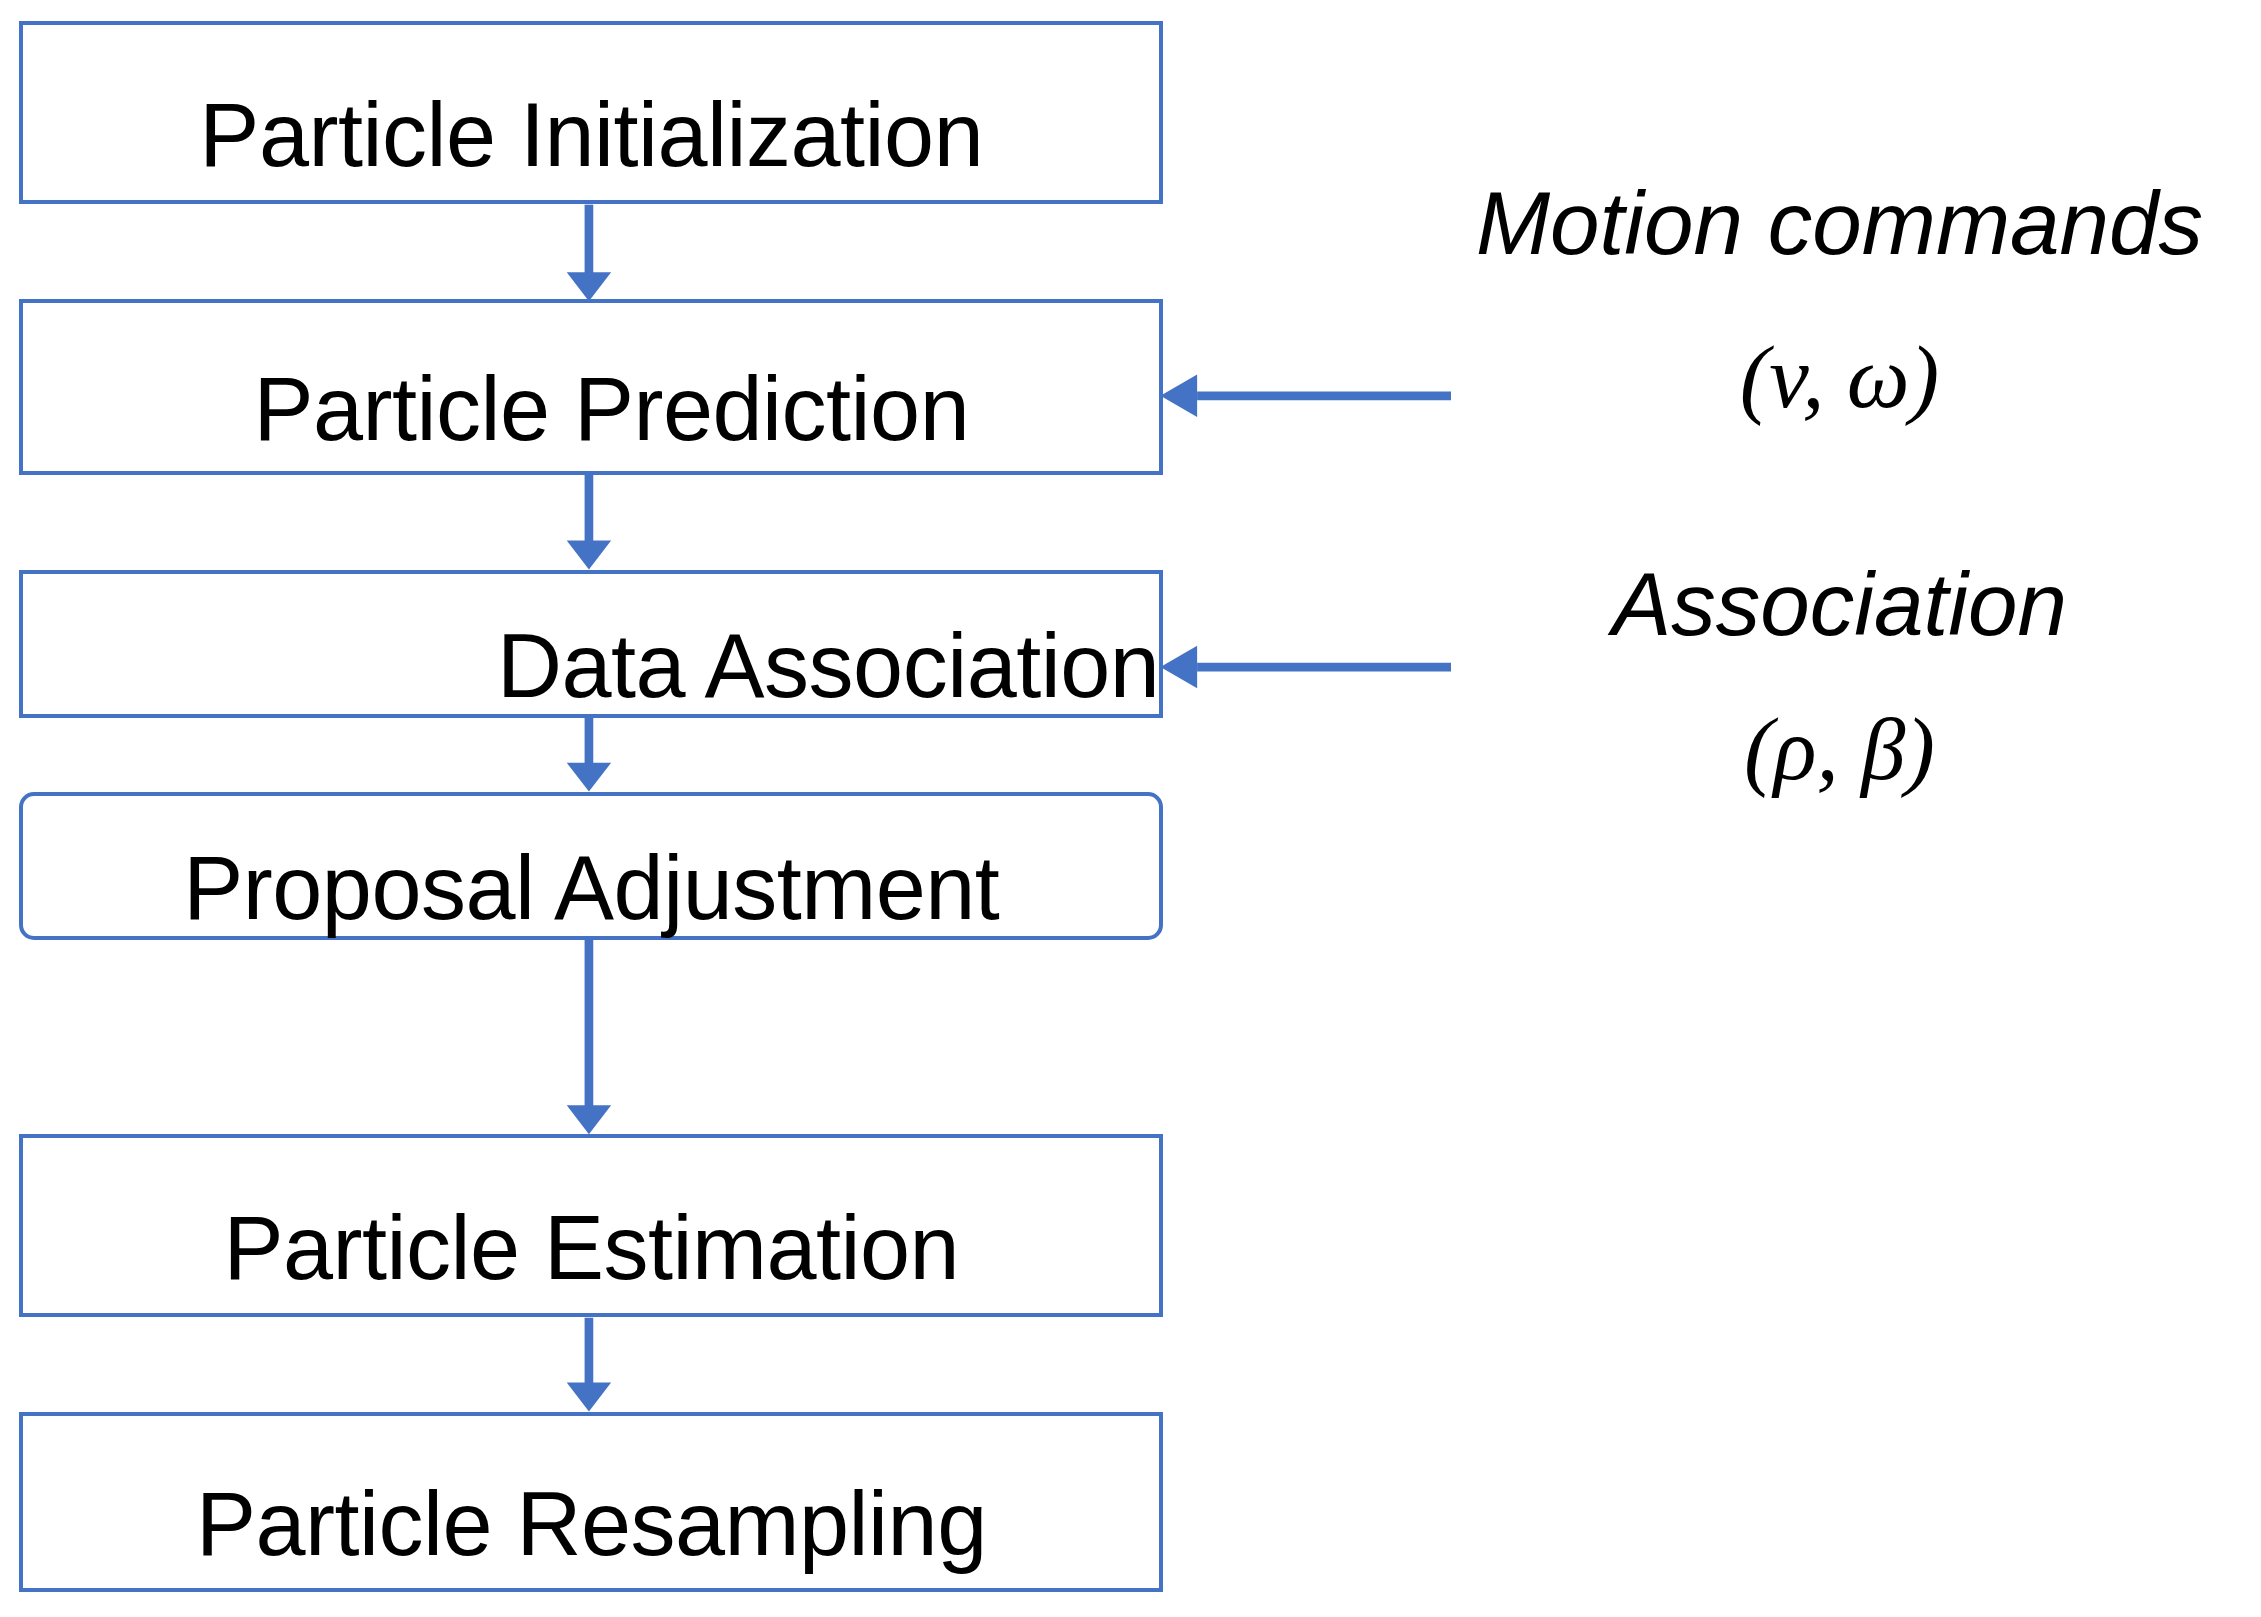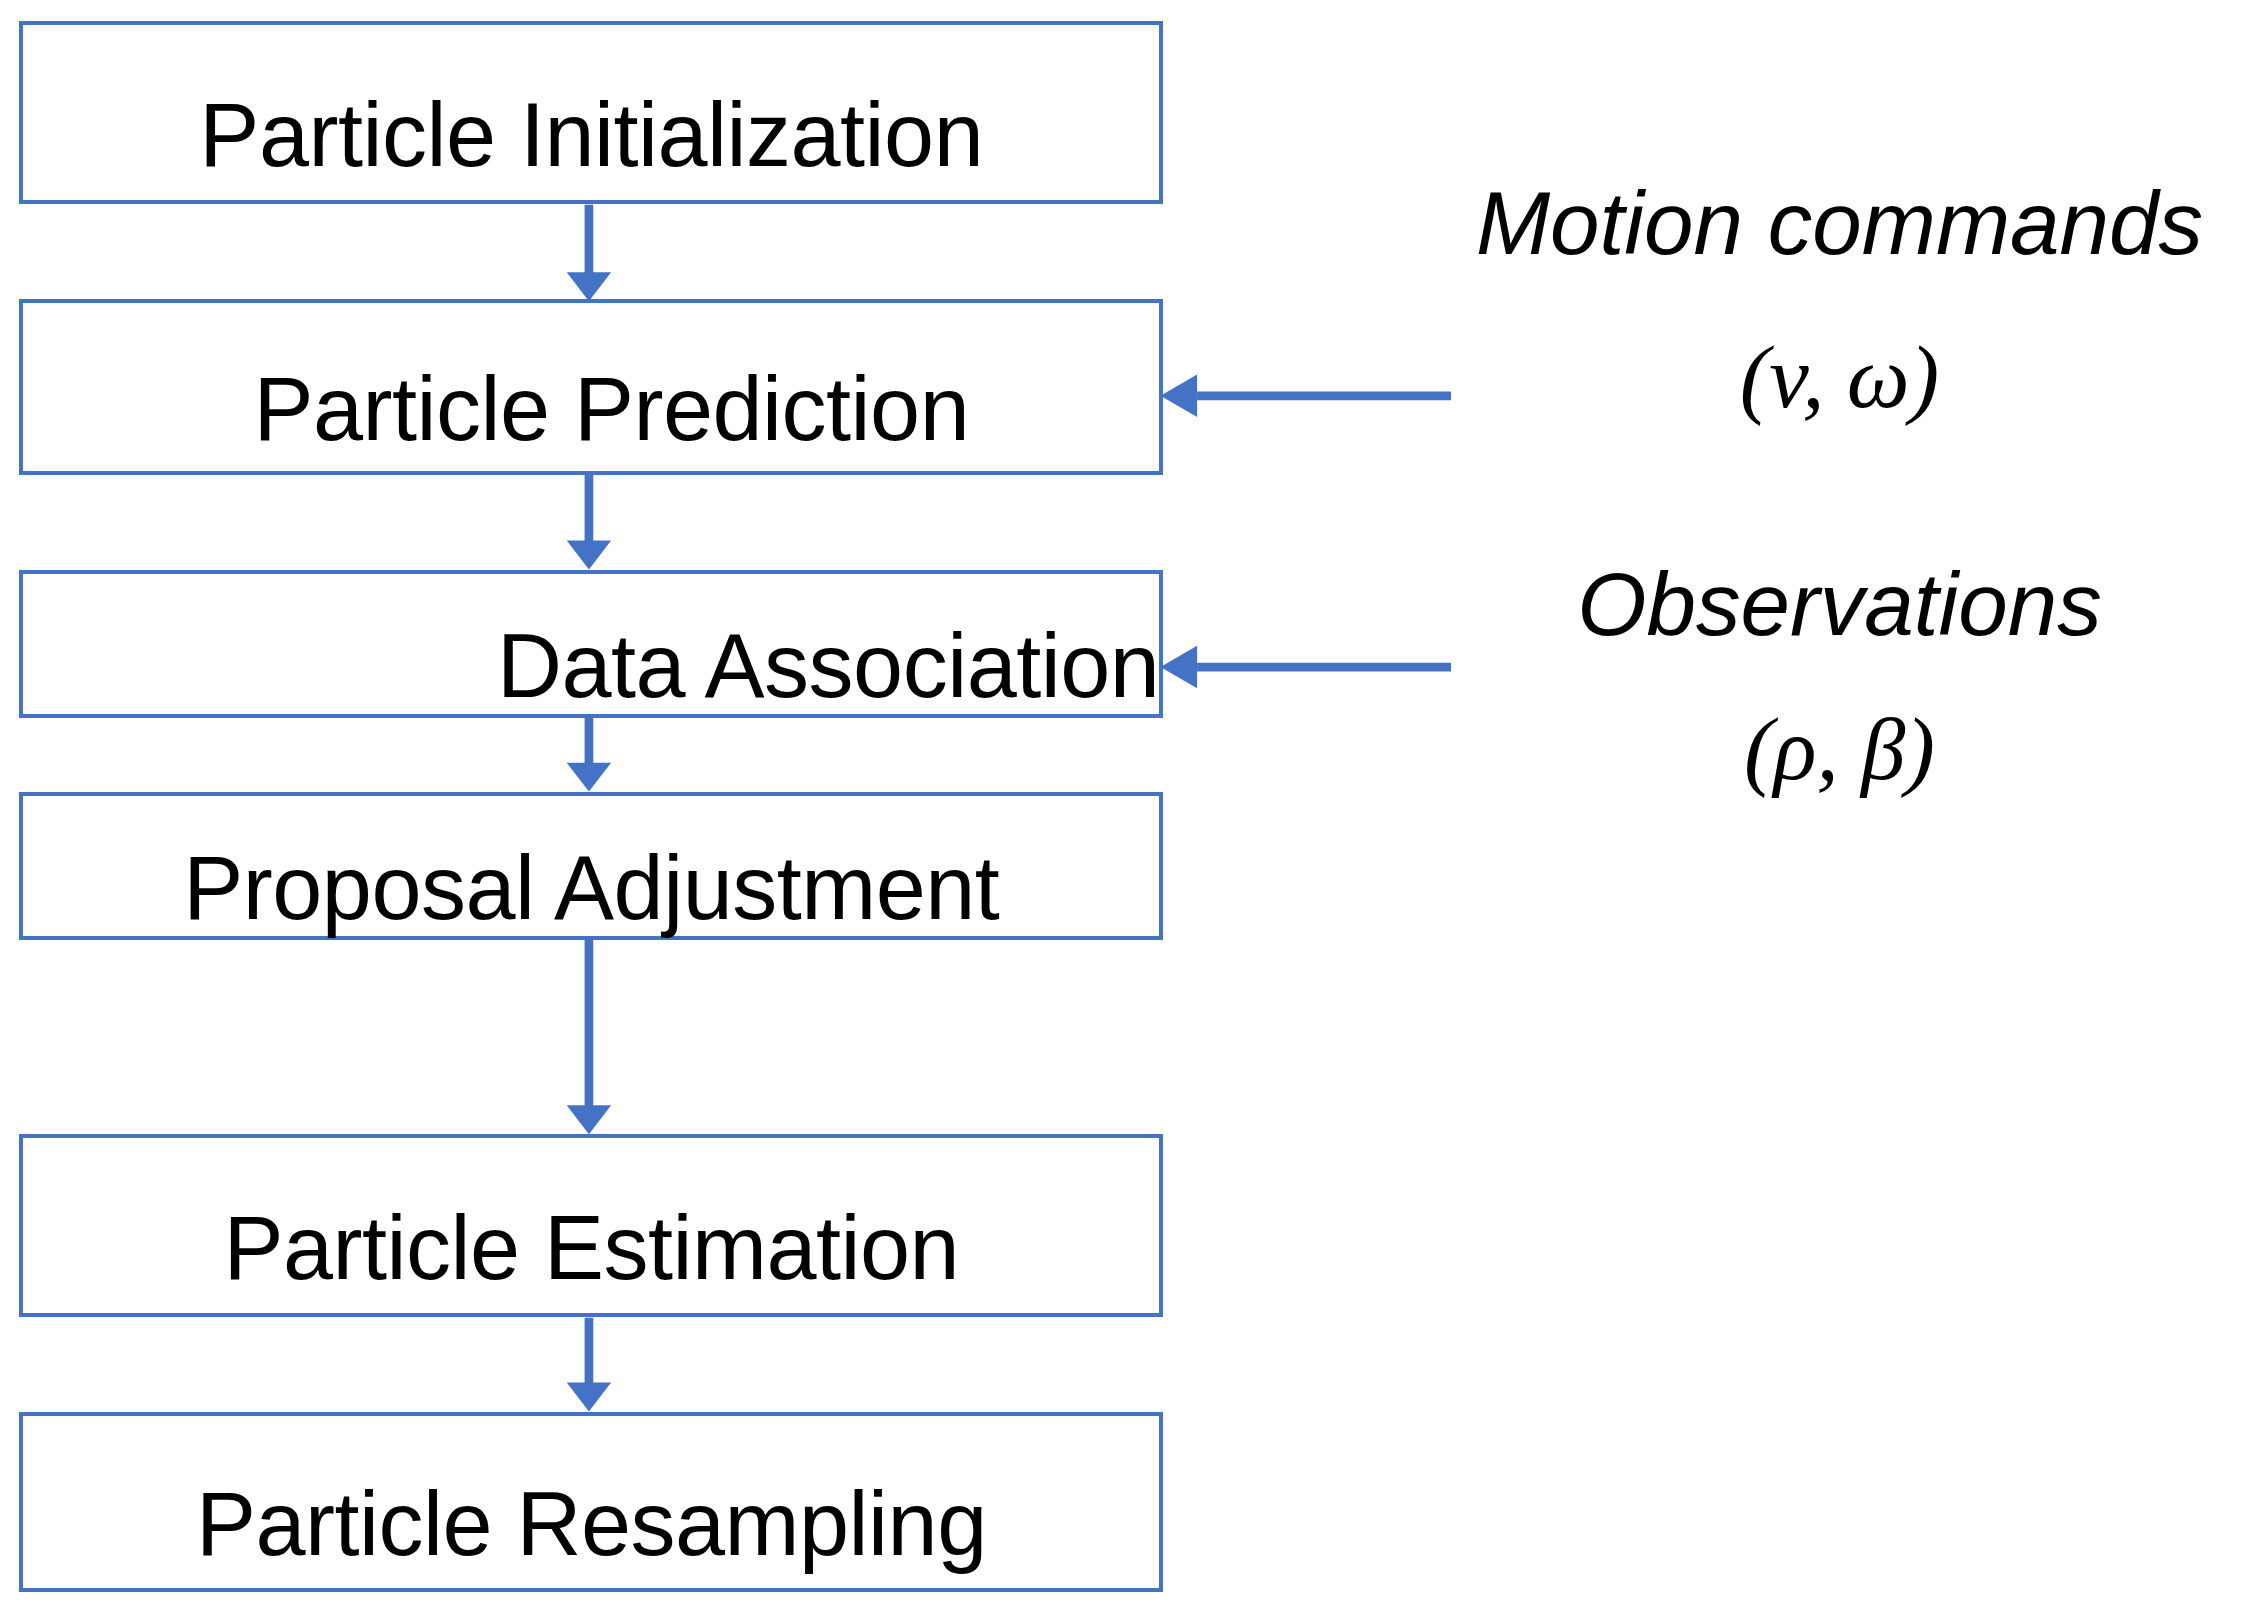--- a/index.html
+++ b/index.html
@@ -113,42 +113,42 @@
   </div>
 
   <div class="flow-box" style="left:19.3px; top:299px; width:1144px; height:176px;padding-left:40px;">
     <span class="flow-box-label">Particle Prediction</span>
   </div>
 
   <div class="flow-box" style="left:19.3px; top:570px; width:1144px; height:148px;justify-content:flex-end;">
     <span class="flow-box-label">Data Association</span>
   </div>
 
-  <div class="flow-box" style="left:19.3px; top:792px; width:1144px; height:148px;">
+  <div class="flow-box" style="left:19.3px; top:792px; width:1144px; height:148px;border-radius:15px;">
     <span class="flow-box-label">Proposal Adjustment</span>
   </div>
 
   <div class="flow-box" style="left:19.3px; top:1134px; width:1144px; height:183px;">
     <span class="flow-box-label">Particle Estimation</span>
   </div>
 
   <div class="flow-box" style="left:19.3px; top:1412px; width:1144px; height:180px;">
     <span class="flow-box-label">Particle Resampling</span>
   </div>
 
   <div class="annot annot-title" style="left:1405px; top:179px; width:869px;">
     <span>Motion commands</span>
   </div>
 
   <div class="annot annot-math" style="left:1405px; top:333px; width:869px;">
     <span>(v, ω)</span>
   </div>
 
   <div class="annot annot-title" style="left:1405px; top:560px; width:869px;">
-    <span>Observations</span>
+    <span>Association</span>
   </div>
 
   <div class="annot annot-math" style="left:1405px; top:705px; width:869px;">
     <span>(ρ, β)</span>
   </div>
 
 </div>
 
 
 </body></html>

